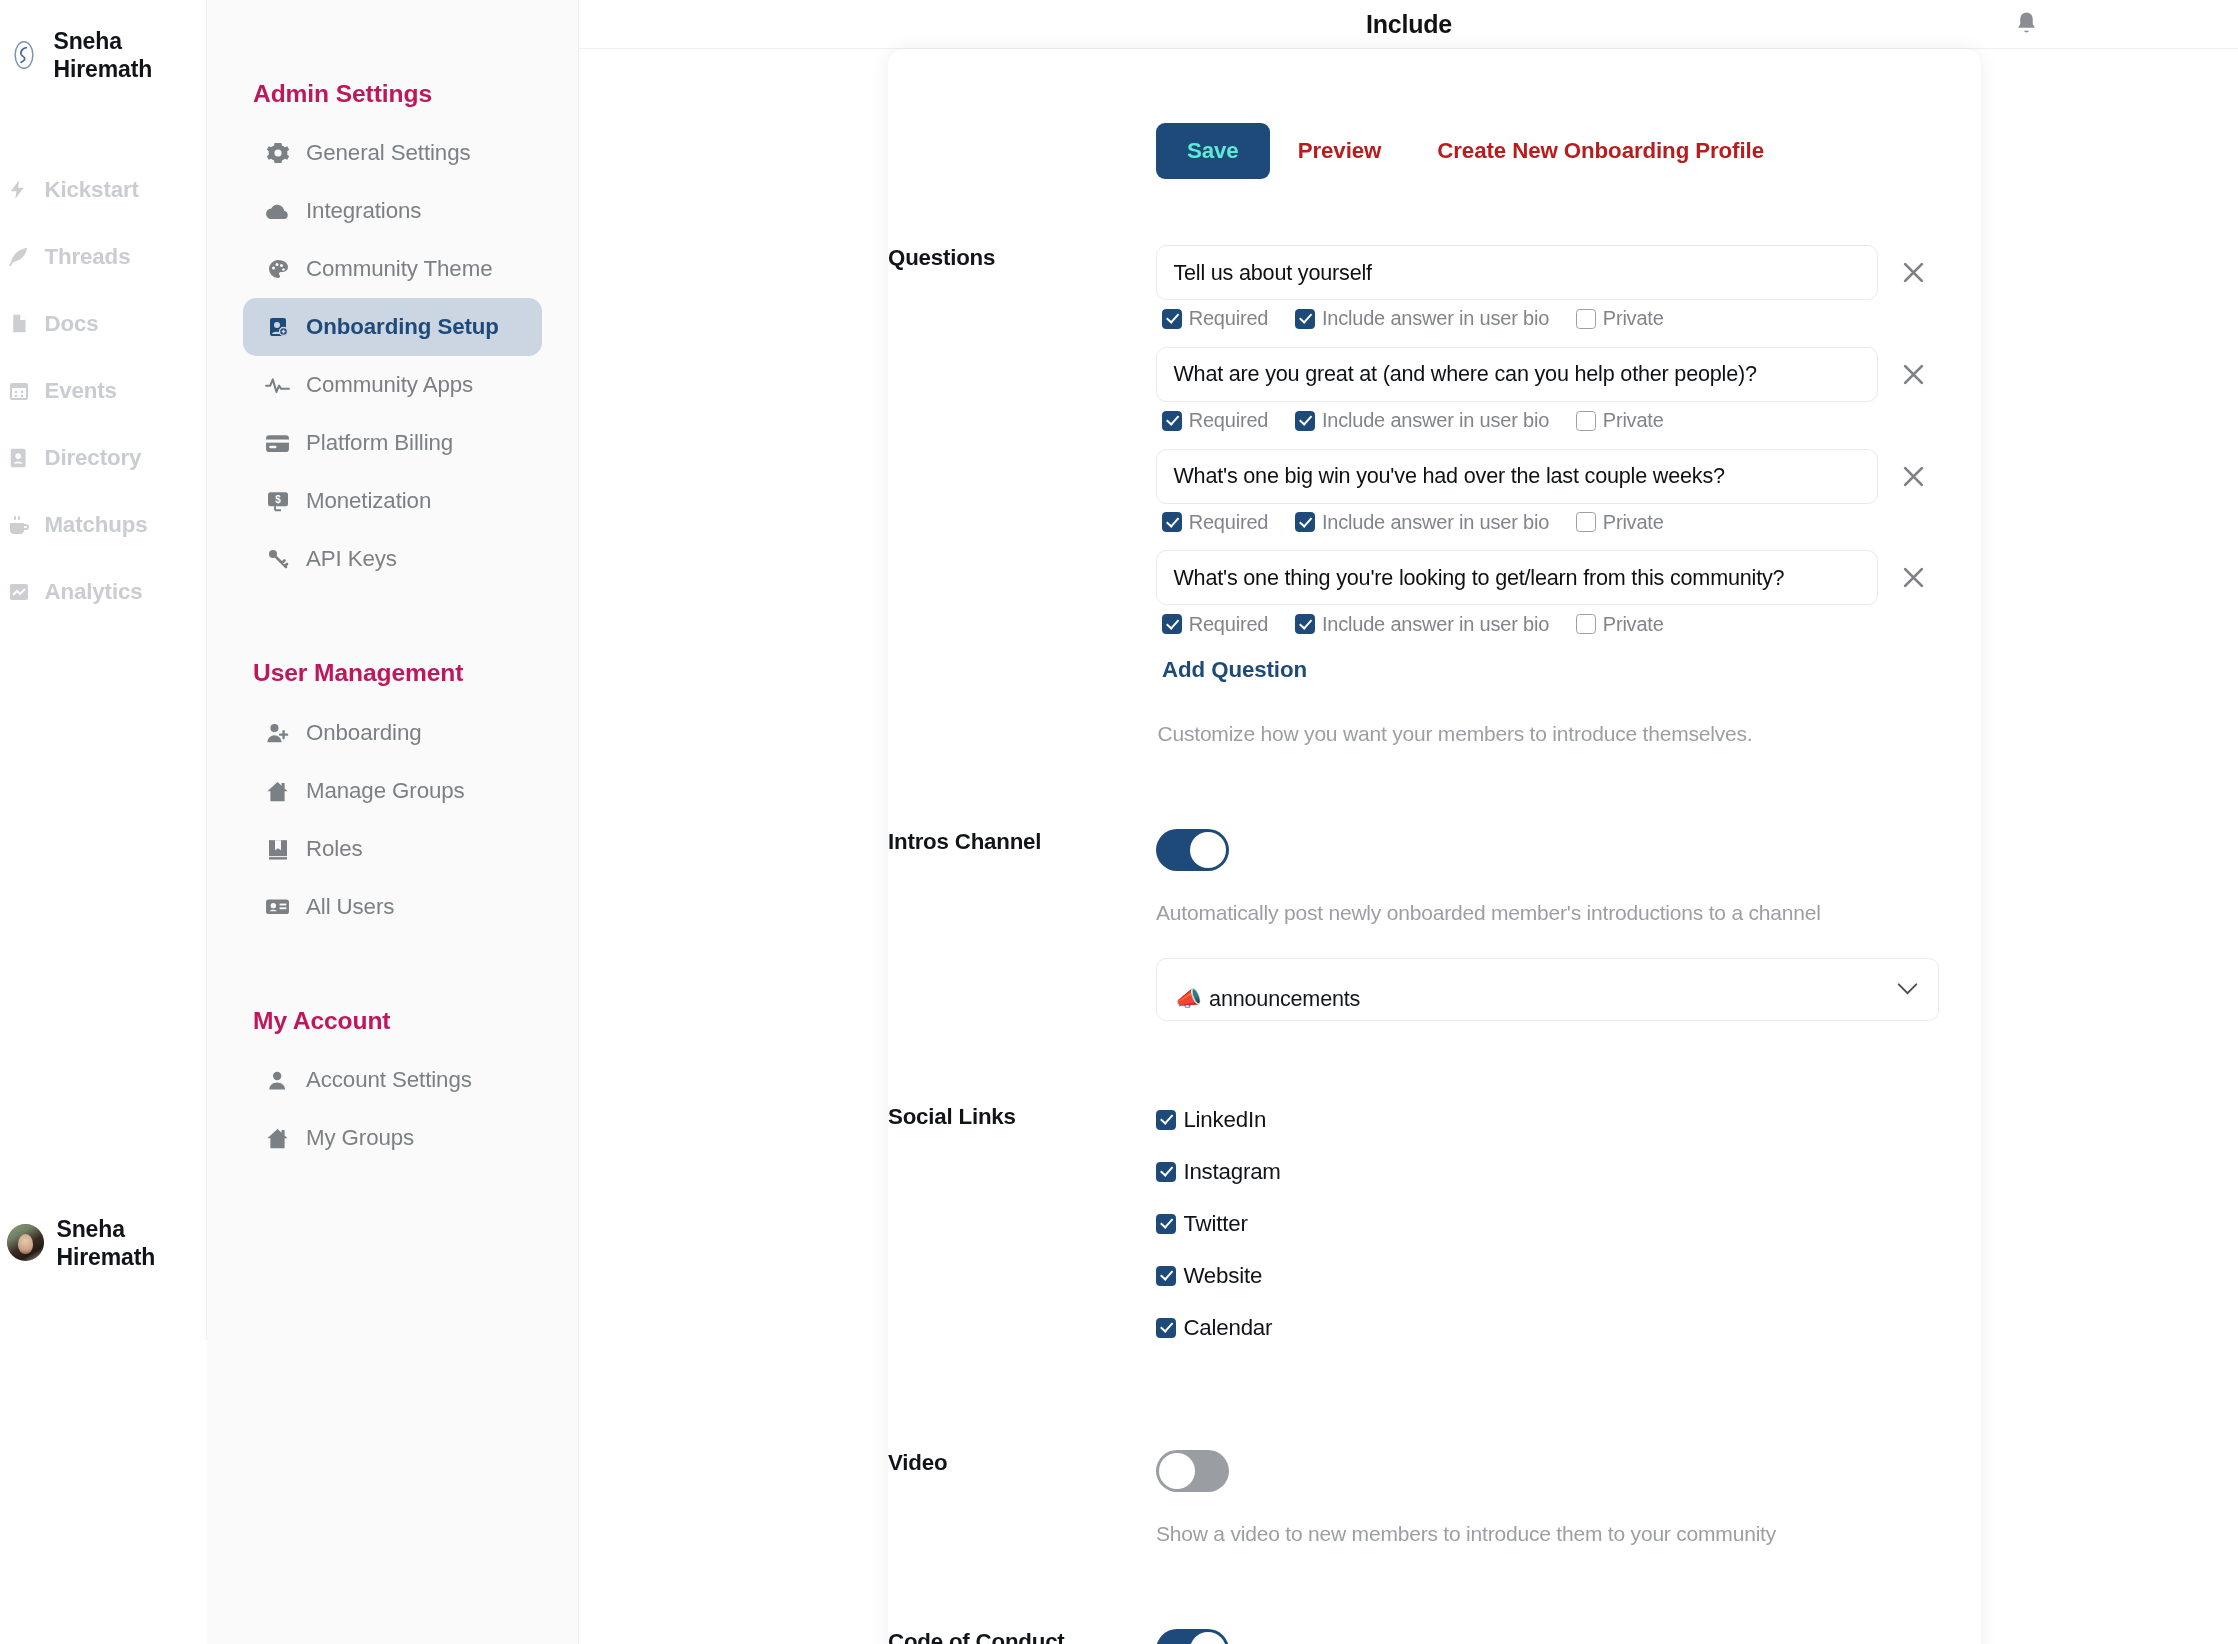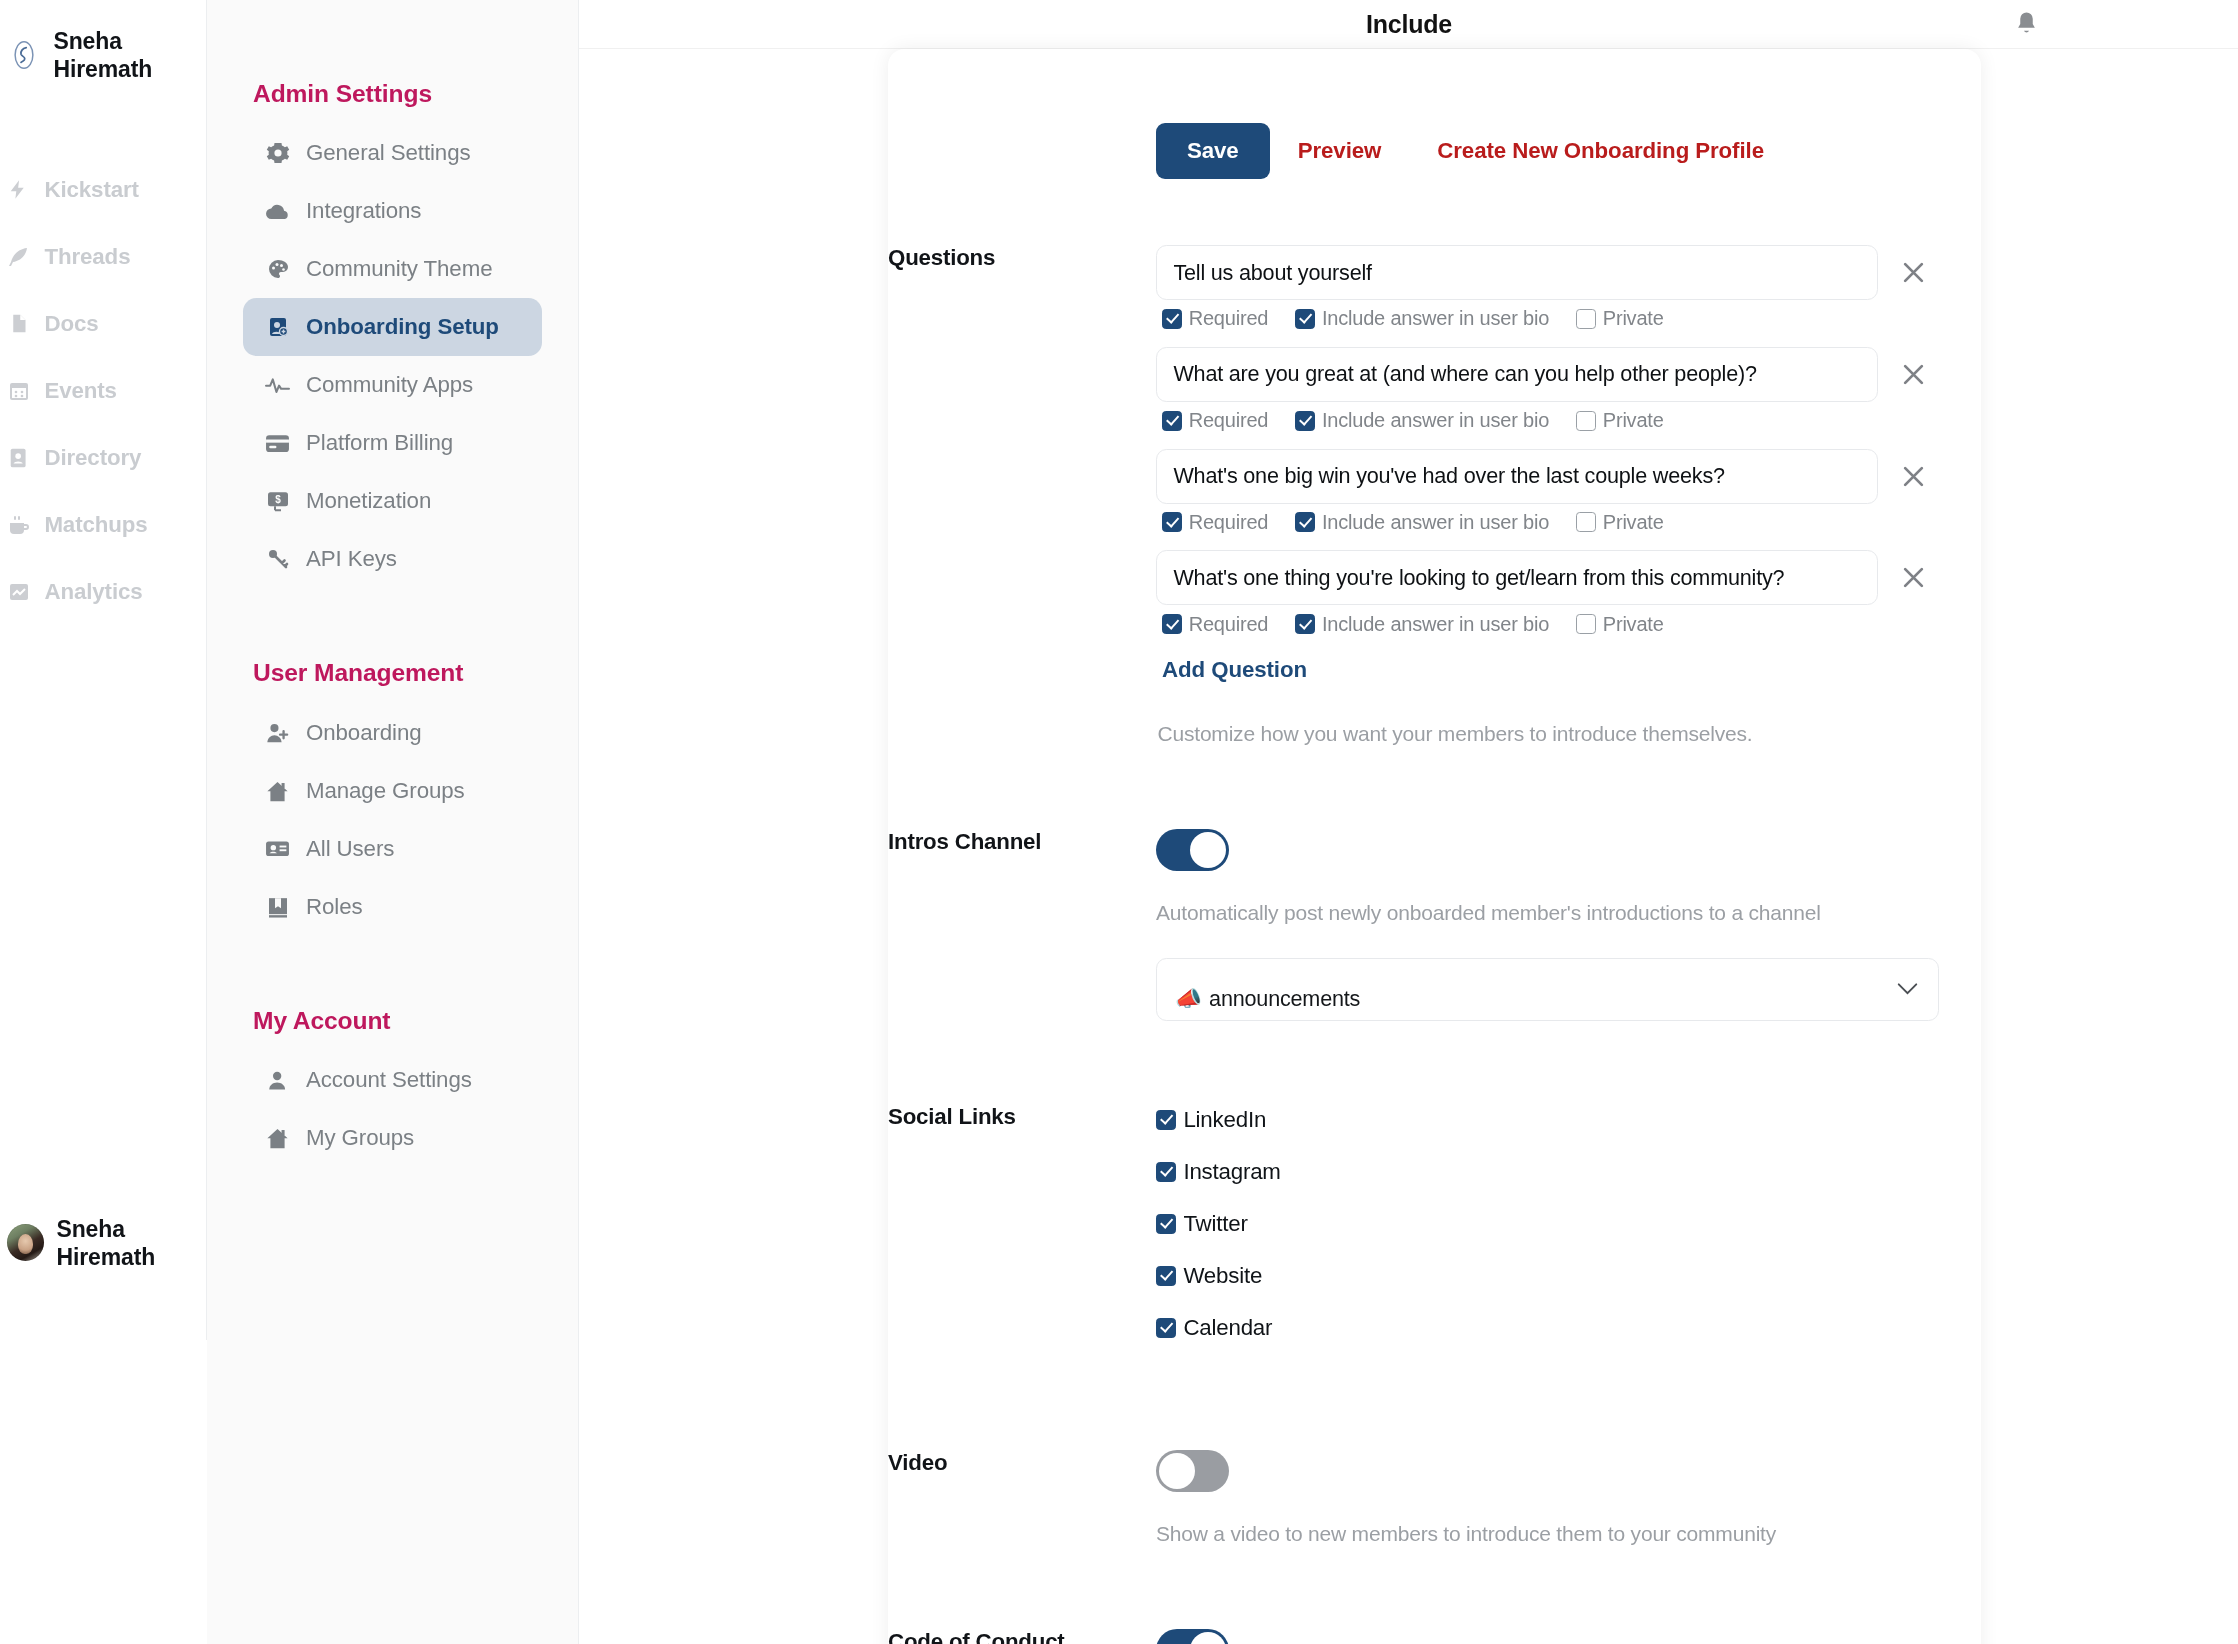--- a/index.html
+++ b/index.html
@@ -106,21 +106,21 @@
   .card {
     position: absolute; left: 309px; top: 49px;
     width: 1093px; min-height: 1595px;
     background: #ffffff;
     border-radius: 16.4px 16.4px 0 0;
     box-shadow: 0 0 19.4px rgba(0,0,0,0.07);
   }
 
   .btnrow { display: flex; align-items: center; gap: 0; padding: 74px 0 0 268px; }
   .btn-save {
-    background: #1e4a79; color: #ffffff;
+    background: #1e4a79; color: #5eead4;
     font-size: 22.3px; font-weight: 700; letter-spacing: -0.1px;
     border: none; border-radius: 9px;
     padding: 15px 31px; cursor: pointer;
   }
   .btn-link {
     background: none; border: none; cursor: pointer;
     color: #b91c1c; font-size: 22.3px; font-weight: 700; letter-spacing: -0.1px;
     padding: 15px 28px;
   }
 
@@ -416,40 +416,40 @@
           <svg width="25" height="22.3" viewBox="0 0 24 22">
               <path d="M12 2L2 11h3v10h14V11h3z"></path>
               <rect x="16" y="3" width="3" height="5"></rect>
             </svg>
         </span>
         <span>Manage Groups</span>
       </div>
 
       <div class="sn-item">
         <span class="sn-ico">
+          <svg width="24" height="22.3" viewBox="0 0 24 22">
+              <path d="M3 2h18v16H3z"></path>
+              <path d="M9 2v10l3-2 3 2V2z" fill="#fafafa"></path>
+              <rect x="3" y="19" width="18" height="2.4"></rect>
+            </svg>
+        </span>
+        <span>Roles</span>
+      </div>
+
+      <div class="sn-item">
+        <span class="sn-ico">
           <svg width="25" height="19.4" viewBox="0 0 24 18">
               <rect x="1" y="2" width="22" height="14" rx="2.5"></rect>
               <circle cx="8" cy="8" r="2.6" fill="#fafafa"></circle>
               <path d="M4.4 13.4c.6-2 6.4-2 7 0z" fill="#fafafa"></path>
               <rect x="14" y="6" width="6.5" height="1.8" fill="#fafafa"></rect>
               <rect x="14" y="9.6" width="6.5" height="1.8" fill="#fafafa"></rect>
             </svg>
         </span>
         <span>All Users</span>
-      </div>
-
-      <div class="sn-item">
-        <span class="sn-ico">
-          <svg width="24" height="22.3" viewBox="0 0 24 22">
-              <path d="M3 2h18v16H3z"></path>
-              <path d="M9 2v10l3-2 3 2V2z" fill="#fafafa"></path>
-              <rect x="3" y="19" width="18" height="2.4"></rect>
-            </svg>
-        </span>
-        <span>Roles</span>
       </div>
     </div>
 
     <div class="sn-group">
       <div class="sn-group-title">My Account</div>
 
       <div class="sn-item">
         <span class="sn-ico">
           <svg width="22.3" height="22.3" viewBox="0 0 24 22">
               <circle cx="12" cy="6.5" r="4.5"></circle>

